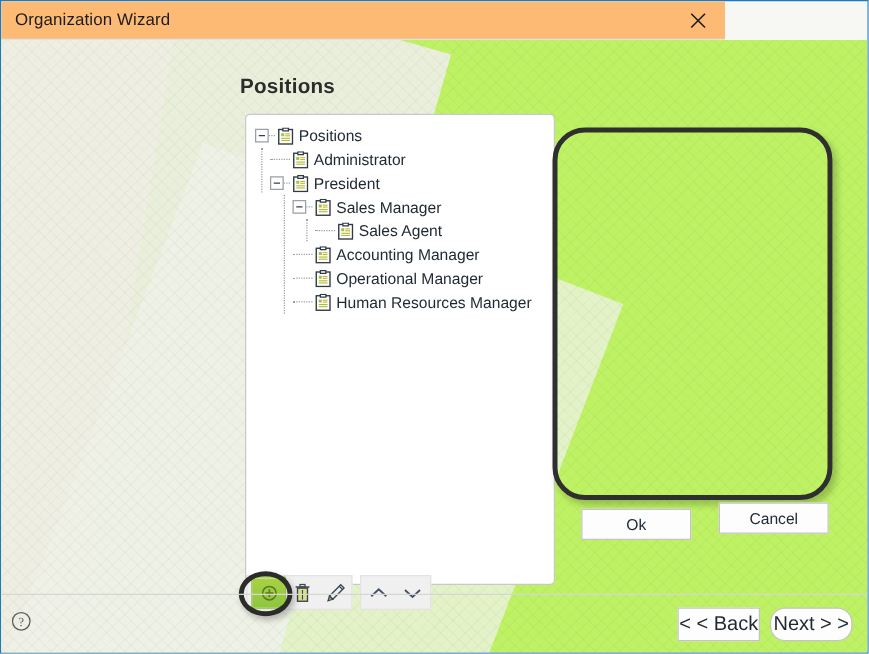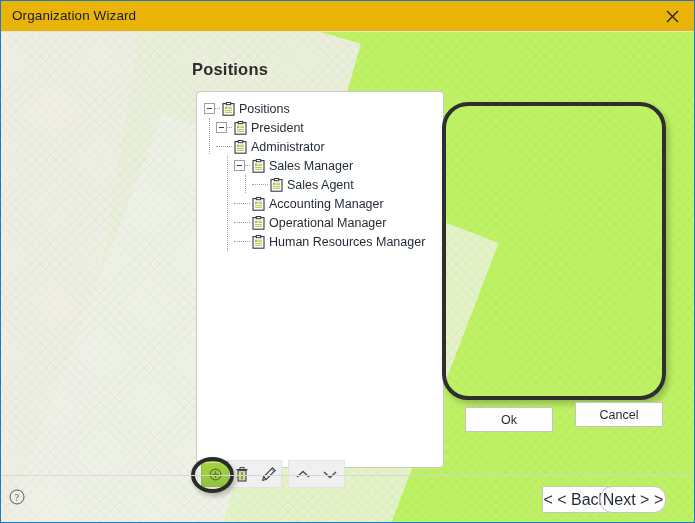--- a/index.html
+++ b/index.html
@@ -21,23 +21,23 @@
     box-sizing: border-box;
     border: 1px solid #1a7bc4;
     background: #f7f7f4;
     overflow: hidden;
   }
 
   
   #titlebar {
     position: absolute;
     left: 0; top: 0;
-    width: 693px;
+    width: 579px;
     height: 31px;
-    background: #eab308;
+    background: #fdba74;
     border-bottom: 1px solid #e2e2e2;
     box-sizing: border-box;
   }
   #title-text {
     position: absolute;
     left: 11px; top: 7px;
     font-size: 13.5px;
     color: #1c1c1c;
     letter-spacing: 0.1px;
     white-space: nowrap;
@@ -336,21 +336,21 @@
     border: 1px solid #c4c4c4;
     box-sizing: border-box;
     display: flex;
     align-items: center;
     justify-content: center;
     font-size: 16px;
     color: #1f2933;
     cursor: pointer;
   }
   #back-button { right: 86px; }
-  #next-button { right: 28px; border-radius: 12px; }
+  #next-button { right: 12px; border-radius: 12px; }
 </style>
 </head>
 <body>
 
 <div id="window">
 
   <div id="titlebar">
     <div id="title-text">Organization Wizard</div>
     <div id="close-button">
       <svg width="13" height="13" viewBox="0 0 13 13" aria-hidden="true">
@@ -379,46 +379,46 @@
                 <rect x="3" y="4.6" width="2.4" height="2.4" fill="#9fc43a"></rect>
                 <rect x="6.2" y="4.7" width="3.8" height="0.9" fill="#c7b52e"></rect>
                 <rect x="6.2" y="6.2" width="3.8" height="0.9" fill="#c7b52e"></rect>
                 <rect x="3" y="8.2" width="7" height="0.9" fill="#9fc43a"></rect>
                 <rect x="3" y="9.9" width="7" height="0.9" fill="#c7b52e"></rect>
               </svg></span>
             <span class="node-label">Positions</span>
           </div>
           <div class="node">
             <div class="spacer" style="width: 12px;"></div>
+            <div class="dots" style="width: 16px;"></div>
+            <span class="clip-icon"><svg width="13" height="14" viewBox="0 0 13 14">
+                <rect x="1" y="1.6" width="11" height="11.6" fill="#ffffff" stroke="#2f3a45" stroke-width="1.1"></rect>
+                <rect x="4.3" y="0.5" width="4.4" height="2.2" fill="#ffffff" stroke="#2f3a45" stroke-width="1"></rect>
+                <rect x="3" y="4.6" width="2.4" height="2.4" fill="#9fc43a"></rect>
+                <rect x="6.2" y="4.7" width="3.8" height="0.9" fill="#c7b52e"></rect>
+                <rect x="6.2" y="6.2" width="3.8" height="0.9" fill="#c7b52e"></rect>
+                <rect x="3" y="8.2" width="7" height="0.9" fill="#9fc43a"></rect>
+                <rect x="3" y="9.9" width="7" height="0.9" fill="#c7b52e"></rect>
+              </svg></span>
+            <span class="node-label">Administrator</span>
+          </div>
+          <div class="node">
+            <div class="spacer" style="width: 12px;"></div>
             <div class="expander"></div>
             <div class="dots" style="width: 5px;"></div>
             <span class="clip-icon"><svg width="13" height="14" viewBox="0 0 13 14">
                 <rect x="1" y="1.6" width="11" height="11.6" fill="#ffffff" stroke="#2f3a45" stroke-width="1.1"></rect>
                 <rect x="4.3" y="0.5" width="4.4" height="2.2" fill="#ffffff" stroke="#2f3a45" stroke-width="1"></rect>
                 <rect x="3" y="4.6" width="2.4" height="2.4" fill="#9fc43a"></rect>
                 <rect x="6.2" y="4.7" width="3.8" height="0.9" fill="#c7b52e"></rect>
                 <rect x="6.2" y="6.2" width="3.8" height="0.9" fill="#c7b52e"></rect>
                 <rect x="3" y="8.2" width="7" height="0.9" fill="#9fc43a"></rect>
                 <rect x="3" y="9.9" width="7" height="0.9" fill="#c7b52e"></rect>
               </svg></span>
             <span class="node-label">President</span>
-          </div>
-          <div class="node">
-            <div class="spacer" style="width: 12px;"></div>
-            <div class="dots" style="width: 16px;"></div>
-            <span class="clip-icon"><svg width="13" height="14" viewBox="0 0 13 14">
-                <rect x="1" y="1.6" width="11" height="11.6" fill="#ffffff" stroke="#2f3a45" stroke-width="1.1"></rect>
-                <rect x="4.3" y="0.5" width="4.4" height="2.2" fill="#ffffff" stroke="#2f3a45" stroke-width="1"></rect>
-                <rect x="3" y="4.6" width="2.4" height="2.4" fill="#9fc43a"></rect>
-                <rect x="6.2" y="4.7" width="3.8" height="0.9" fill="#c7b52e"></rect>
-                <rect x="6.2" y="6.2" width="3.8" height="0.9" fill="#c7b52e"></rect>
-                <rect x="3" y="8.2" width="7" height="0.9" fill="#9fc43a"></rect>
-                <rect x="3" y="9.9" width="7" height="0.9" fill="#c7b52e"></rect>
-              </svg></span>
-            <span class="node-label">Administrator</span>
           </div>
           <div class="node">
             <div class="spacer" style="width: 30px;"></div>
             <div class="expander"></div>
             <div class="dots" style="width: 5px;"></div>
             <span class="clip-icon"><svg width="13" height="14" viewBox="0 0 13 14">
                 <rect x="1" y="1.6" width="11" height="11.6" fill="#ffffff" stroke="#2f3a45" stroke-width="1.1"></rect>
                 <rect x="4.3" y="0.5" width="4.4" height="2.2" fill="#ffffff" stroke="#2f3a45" stroke-width="1"></rect>
                 <rect x="3" y="4.6" width="2.4" height="2.4" fill="#9fc43a"></rect>
                 <rect x="6.2" y="4.7" width="3.8" height="0.9" fill="#c7b52e"></rect>

